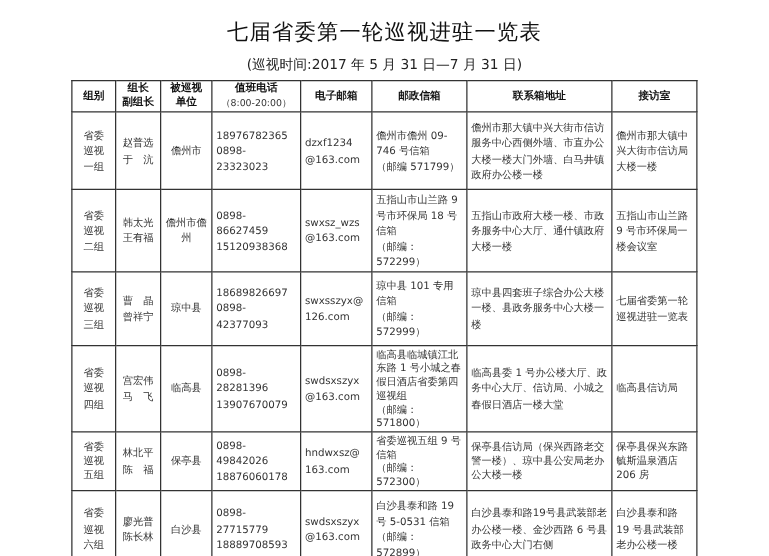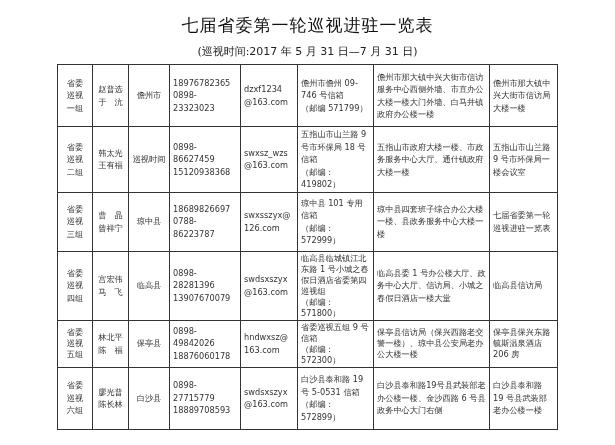--- a/index.html
+++ b/index.html
@@ -48,20 +48,33 @@
     <col style="width:35px">
       <col style="width:36px">
       <col style="width:41px">
       <col style="width:71px">
     <col style="width:57px">
       <col style="width:76px">
       <col style="width:116px">
       <col style="width:68px">
   </colgroup>
   <tbody>
+      <tr class="head">
+    <th><span>组别</span></th>
+    <th><span class="line" style="display:block">组长</span><span>副组长</span></th>
+    <th><span style="display:block">被巡视</span><span>单位</span></th>
+    <th>
+          <span style="display:block">值班电话</span>
+          <span class="sub">（8:00-20:00）</span>
+        </th>
+    <th>电子邮箱</th>
+    <th>邮政信箱</th>
+    <th>联系箱地址</th>
+    <th>接访室</th>
+  </tr>
 
   <tr class="r1">
     <td class="center">
           <span class="line">省委</span>
           <span class="line">巡视</span>
           <span class="line">一组</span>
         </td>
     <td class="center">
           <span class="line">赵普选</span>
           <span class="line">于　沆</span>
@@ -83,48 +96,48 @@
   <tr class="r2">
     <td class="center">
           <span class="line">省委</span>
           <span class="line">巡视</span>
           <span class="line">二组</span>
         </td>
     <td class="center">
           <span class="line">韩太光</span>
           <span class="line">王有福</span>
         </td>
-    <td class="center">巡视时间</td>
+    <td class="center">儋州市儋州</td>
     <td>
           <span class="line">0898-86627459</span>
           <span class="line">15120938368</span>
         </td>
     <td>
           <span class="line">swxsz_wzs</span>
           <span class="line">@163.com</span>
         </td>
-    <td><span>五指山市山兰路 9 号市环保局 18 号信箱</span><span class="line">（邮编：419802）</span></td>
+    <td><span>五指山市山兰路 9 号市环保局 18 号信箱</span><span class="line">（邮编：572299）</span></td>
     <td>五指山市政府大楼一楼、市政务服务中心大厅、通什镇政府大楼一楼</td>
     <td>五指山市山兰路 9 号市环保局一楼会议室</td>
   </tr>
 
   <tr class="r3">
     <td class="center">
           <span class="line">省委</span>
           <span class="line">巡视</span>
           <span class="line">三组</span>
         </td>
     <td class="center">
           <span class="line">曹　晶</span>
           <span class="line">曾祥宁</span>
         </td>
     <td class="center">琼中县</td>
     <td>
           <span class="line">18689826697</span>
-          <span class="line">0788-86223787</span>
+          <span class="line">0898-42377093</span>
         </td>
     <td>
           <span class="line">swxsszyx@</span>
           <span class="line">126.com</span>
         </td>
     <td><span>琼中县 101 专用信箱</span><span class="line">（邮编：572999）</span></td>
     <td>琼中县四套班子综合办公大楼一楼、县政务服务中心大楼一楼</td>
     <td>七届省委第一轮巡视进驻一览表</td>
   </tr>
 

